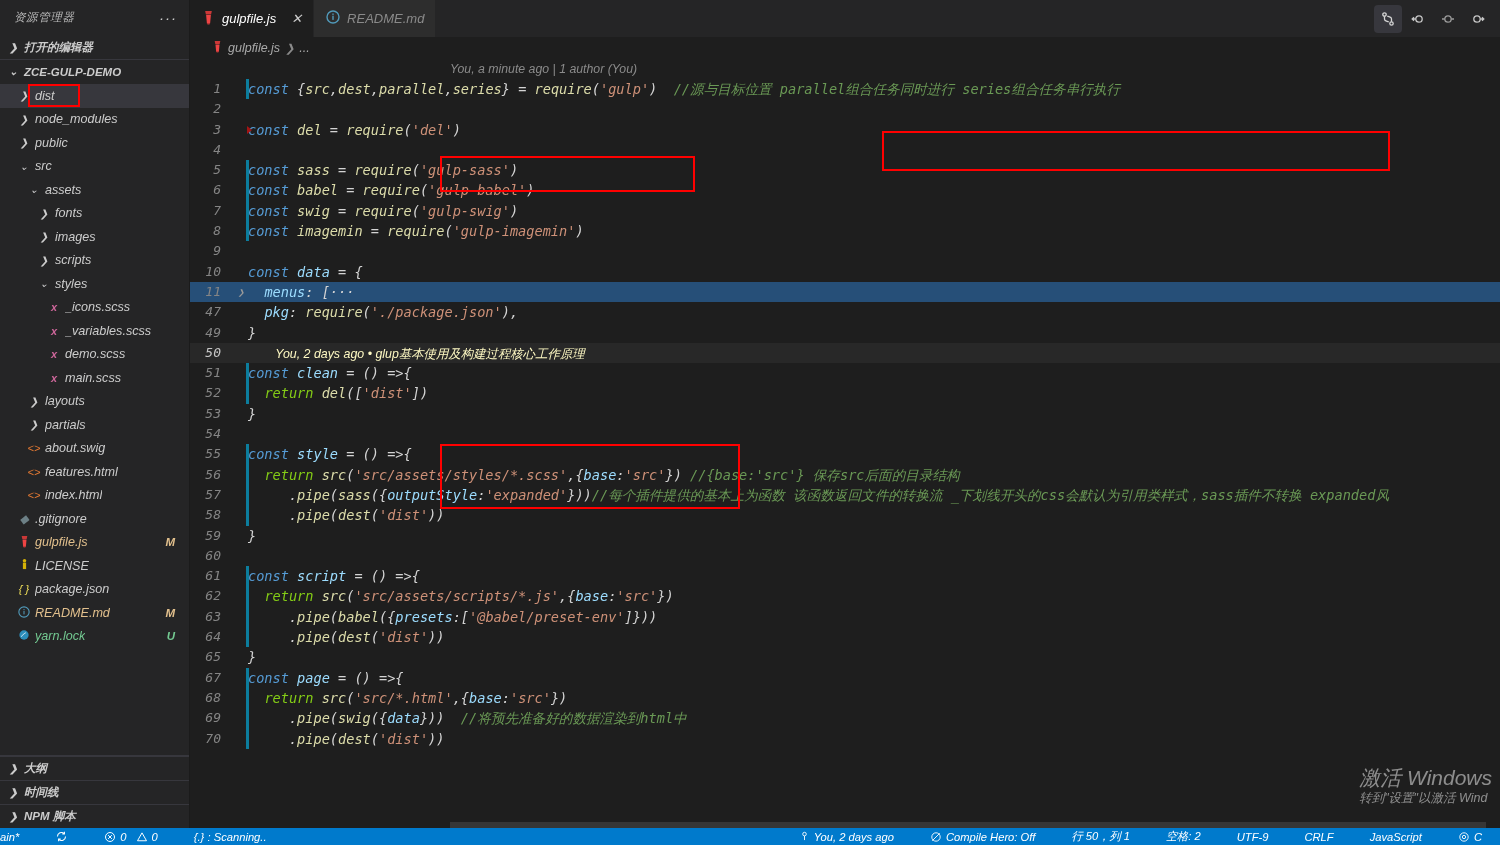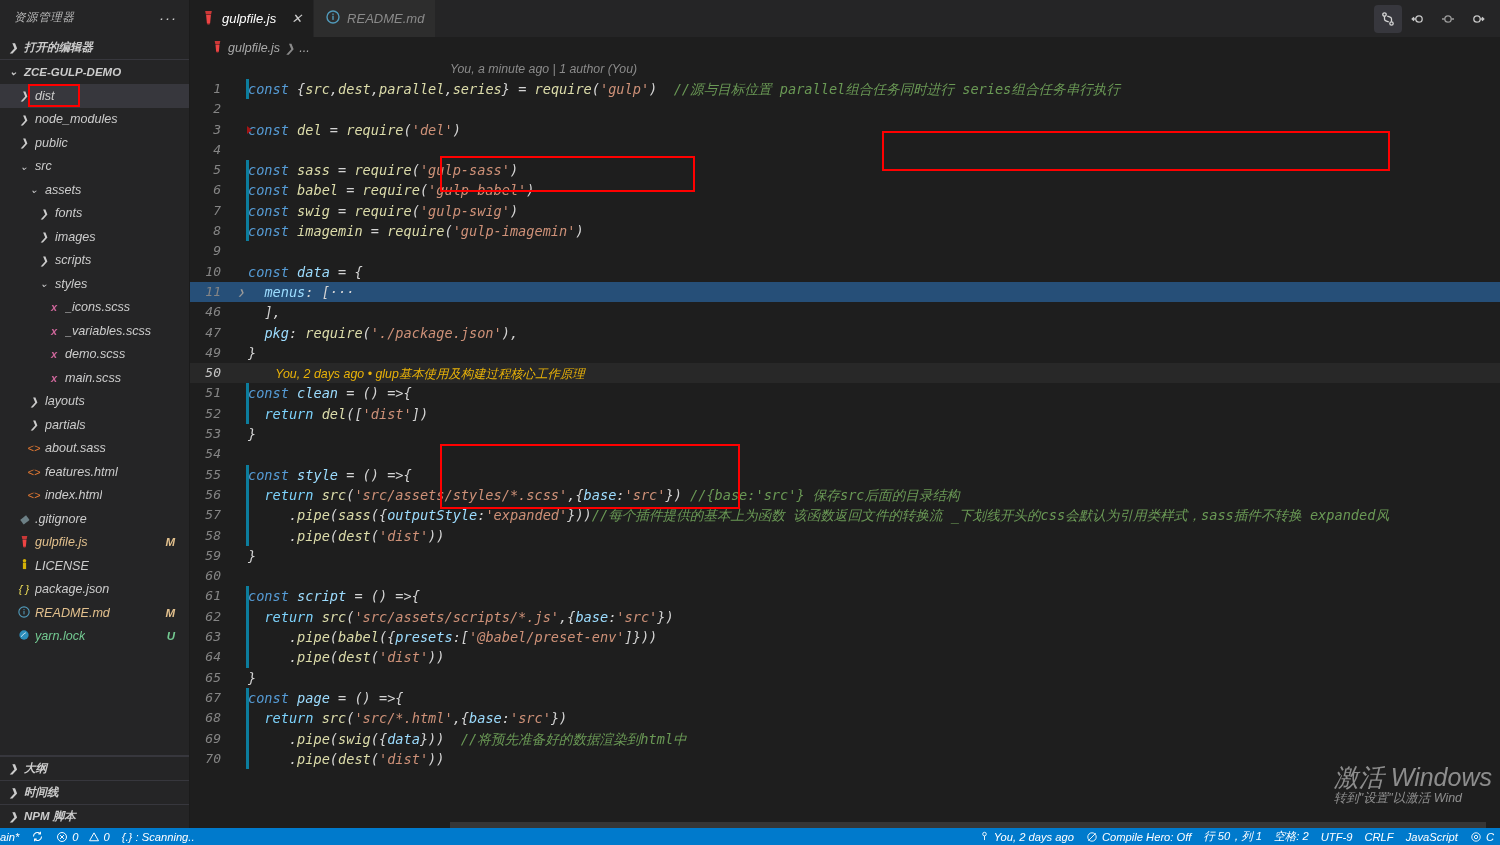--- a/index.html
+++ b/index.html
@@ -102,46 +102,46 @@
   .dbar.mod { background:#0c7d9d; }
   .dbar.tri { left:57px; width:0; height:0; border-left:5px solid #a31515; border-top:4px solid transparent; border-bottom:4px solid transparent; top:6px; }
 
   
   .k   { color:#569cd6; }   
   .v   { color:#9cdcfe; }   
   .f   { color:#dcdcaa; }   
   .s   { color:#ce9178; }   
   .p   { color:#d4d4d4; }   
   .c   { color:#6a9955; }
-  .ph  { color:#7dd3fc; }
+  .ph  { color:#84cc16; }
 
   .inline-blame {
-    color:#eab308; font-size:12.4px; font-family:"Liberation Sans", sans-serif;
+    color:#fef9c3; font-size:12.4px; font-family:"Liberation Sans", sans-serif;
   }
 
   
   .annot { position:absolute; border:2.5px solid #ff0000; pointer-events:none; }
   .hscroll { position:absolute; left:260px; right:14px; bottom:0; height:6px; background:#4a4a4a; opacity:.55; }
 
   
   .status {
     height:17px; min-height:17px; background:#007acc; color:#ffffff;
     display:flex; align-items:center; font-size:11.2px; white-space:nowrap;
   }
-  .st { display:flex; align-items:center; gap:4px; padding:0 6px; height:17px; }
+  .st { display:flex; align-items:center; gap:4px; padding:0 18px; height:17px; }
   .st .g { display:inline-flex; align-items:center; }
   .status .spacer { flex:1 1 auto; }
   .status svg { display:block; }
 
   
   .watermark {
     position:absolute; right:8px; bottom:22px; text-align:left;
     color:#d2d2d2; opacity:.62; pointer-events:none;
   }
-  .watermark .w1 { font-size:25px; line-height:25px; }
+  .watermark .w1 { font-size:21px; line-height:25px; }
   .watermark .w2 { font-size:12.5px; line-height:16px; }
 </style>
 </head>
 <body>
 
 <div id="app">
 
   <div class="main-row">
 
     <div class="sidebar">
@@ -232,21 +232,21 @@
             <span class="nm">layouts</span>
           </div>
           <div class="row">
             <span class="ind" style="width: 26px;"></span>
             <span class="icon" style="color: rgb(204, 204, 204); font-size: 10px;">❯</span>
             <span class="nm">partials</span>
           </div>
           <div class="row">
             <span class="ind" style="width: 26px;"></span>
             <span class="icon"><span style="color:#e37933;font-size:11px">&lt;&gt;</span></span>
-            <span class="nm">about.sass</span>
+            <span class="nm">about.swig</span>
           </div>
           <div class="row">
             <span class="ind" style="width: 26px;"></span>
             <span class="icon"><span style="color:#e37933;font-size:11px">&lt;&gt;</span></span>
             <span class="nm">features.html</span>
           </div>
           <div class="row">
             <span class="ind" style="width: 26px;"></span>
             <span class="icon"><span style="color:#e37933;font-size:11px">&lt;&gt;</span></span>
             <span class="nm">index.html</span>
@@ -393,21 +393,20 @@
             <div class="ln"><span class="gut">2</span><span class="fold"></span><span class="txt"></span></div>
             <div class="ln"><span class="gut">3</span><span class="fold"></span><span class="txt"><span class="k">const</span> <span class="f">del</span> <span class="p">=</span> <span class="f">require</span><span class="p">(</span><span class="s">'del'</span><span class="p">)</span></span><span class="dbar tri"></span></div>
             <div class="ln"><span class="gut">4</span><span class="fold"></span><span class="txt"></span></div>
             <div class="ln"><span class="gut">5</span><span class="fold"></span><span class="txt"><span class="k">const</span> <span class="f">sass</span> <span class="p">=</span> <span class="f">require</span><span class="p">(</span><span class="s">'gulp-sass'</span><span class="p">)</span></span><span class="dbar mod"></span></div>
             <div class="ln"><span class="gut">6</span><span class="fold"></span><span class="txt"><span class="k">const</span> <span class="f">babel</span> <span class="p">=</span> <span class="f">require</span><span class="p">(</span><span class="s">'gulp-babel'</span><span class="p">)</span></span><span class="dbar mod"></span></div>
             <div class="ln"><span class="gut">7</span><span class="fold"></span><span class="txt"><span class="k">const</span> <span class="f">swig</span> <span class="p">=</span> <span class="f">require</span><span class="p">(</span><span class="s">'gulp-swig'</span><span class="p">)</span></span><span class="dbar mod"></span></div>
             <div class="ln"><span class="gut">8</span><span class="fold"></span><span class="txt"><span class="k">const</span> <span class="f">imagemin</span> <span class="p">=</span> <span class="f">require</span><span class="p">(</span><span class="s">'gulp-imagemin'</span><span class="p">)</span></span><span class="dbar mod"></span></div>
             <div class="ln"><span class="gut">9</span><span class="fold"></span><span class="txt"></span></div>
             <div class="ln"><span class="gut">10</span><span class="fold"></span><span class="txt"><span class="k">const</span> <span class="v">data</span> <span class="p">=</span> <span class="p">{</span></span></div>
             <div class="ln selrow"><span class="gut">11</span><span class="fold">❯</span><span class="txt">  <span class="v">menus</span><span class="p">:</span> <span class="p">[</span><span class="p">·</span><span class="p">·</span><span class="p">·</span></span></div>
-            <div class="ln"><span class="gut">46</span><span class="fold"></span><span class="txt">  <span class="p">]</span><span class="p">,</span></span></div>
             <div class="ln"><span class="gut">47</span><span class="fold"></span><span class="txt">  <span class="v">pkg</span><span class="p">:</span> <span class="f">require</span><span class="p">(</span><span class="s">'./package.json'</span><span class="p">)</span><span class="p">,</span></span></div>
             <div class="ln"><span class="gut">49</span><span class="fold"></span><span class="txt"><span class="p">}</span></span></div>
             <div class="ln cur"><span class="gut">50</span><span class="fold"></span><span class="txt"><span class="inline-blame">        You, 2 days ago • glup基本使用及构建过程核心工作原理</span></span></div>
             <div class="ln"><span class="gut">51</span><span class="fold"></span><span class="txt"><span class="k">const</span> <span class="v">clean</span> <span class="p">=</span> <span class="p">(</span><span class="p">)</span> <span class="p">=</span><span class="p">&gt;</span><span class="p">{</span></span><span class="dbar mod"></span></div>
             <div class="ln"><span class="gut">52</span><span class="fold"></span><span class="txt">  <span class="ph">return</span> <span class="f">del</span><span class="p">(</span><span class="p">[</span><span class="s">'dist'</span><span class="p">]</span><span class="p">)</span></span><span class="dbar mod"></span></div>
             <div class="ln"><span class="gut">53</span><span class="fold"></span><span class="txt"><span class="p">}</span></span></div>
             <div class="ln"><span class="gut">54</span><span class="fold"></span><span class="txt"></span></div>
             <div class="ln"><span class="gut">55</span><span class="fold"></span><span class="txt"><span class="k">const</span> <span class="v">style</span> <span class="p">=</span> <span class="p">(</span><span class="p">)</span> <span class="p">=</span><span class="p">&gt;</span><span class="p">{</span></span><span class="dbar mod"></span></div>
             <div class="ln"><span class="gut">56</span><span class="fold"></span><span class="txt">  <span class="ph">return</span> <span class="f">src</span><span class="p">(</span><span class="s">'src/assets/styles/*.scss'</span><span class="p">,</span><span class="p">{</span><span class="v">base</span><span class="p">:</span><span class="s">'src'</span><span class="p">}</span><span class="p">)</span> <span class="c">//{base:'src'} 保存src后面的目录结构</span></span><span class="dbar mod"></span></div>
             <div class="ln"><span class="gut">57</span><span class="fold"></span><span class="txt">     <span class="p">.</span><span class="f">pipe</span><span class="p">(</span><span class="f">sass</span><span class="p">(</span><span class="p">{</span><span class="v">outputStyle</span><span class="p">:</span><span class="s">'expanded'</span><span class="p">}</span><span class="p">)</span><span class="p">)</span><span class="c">//每个插件提供的基本上为函数 该函数返回文件的转换流 _下划线开头的css会默认为引用类样式，sass插件不转换 expanded风</span></span><span class="dbar mod"></span></div>

